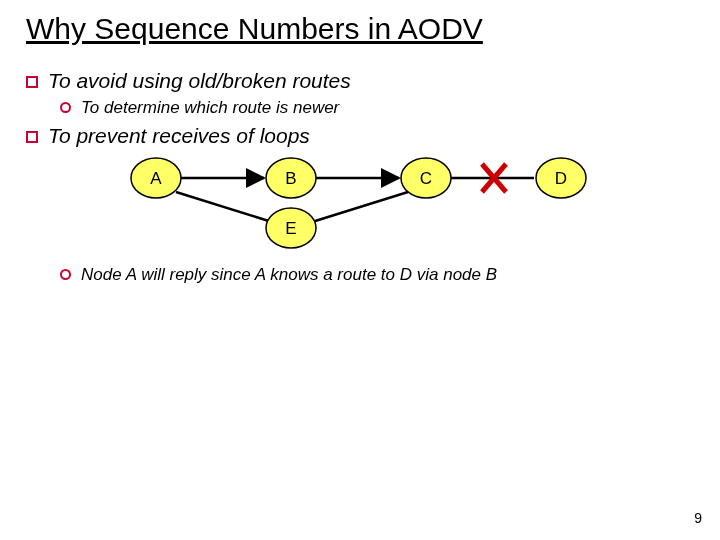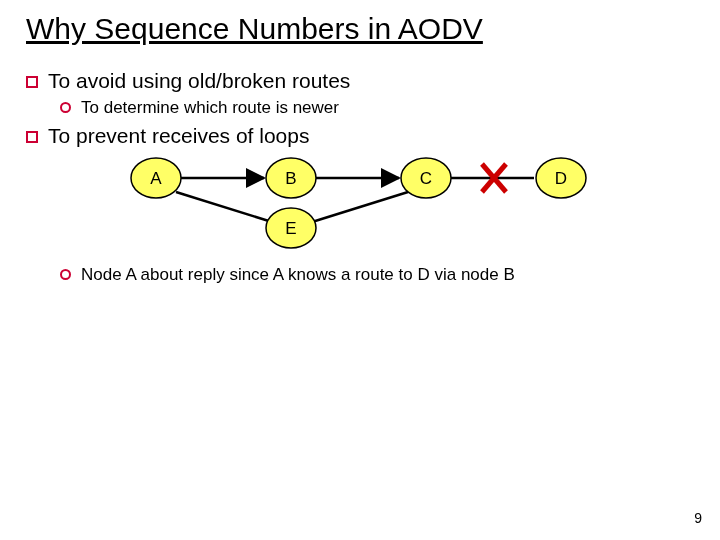--- a/index.html
+++ b/index.html
@@ -53,21 +53,21 @@
   .bullet-l2 .marker {
     width: 11px;
     height: 11px;
     border: 2px solid #cc0033;
     border-radius: 50%;
     margin-top: 5px;
     margin-right: 10px;
     flex: 0 0 auto;
     box-sizing: border-box;
   }
-  .bullet-text { flex: 1 1 auto; }
+  .bullet-text { flex: 1 1 auto; font-style: italic; }
   .diagram {
     position: relative;
     width: 100%;
     height: 110px;
     margin-left: 0;
   }
   .pagenum {
     position: absolute;
     right: 18px;
     bottom: 14px;
@@ -135,17 +135,17 @@
       </g>
       <g>
         <ellipse cx="265" cy="78" rx="25" ry="20" fill="#ffff66" stroke="#000" stroke-width="1.5"></ellipse>
         <text x="265" y="84" text-anchor="middle">E</text>
       </g>
     </svg>
   </div>
 
   <div class="bullet-l2">
     <span class="marker"></span>
-    <span class="bullet-text">Node A about reply since A knows a route to D via node B</span>
+    <span class="bullet-text">Node A will reply since A knows a route to D via node B</span>
   </div>
 
   <div class="pagenum">9</div>
 </div>
 
 </body></html>

